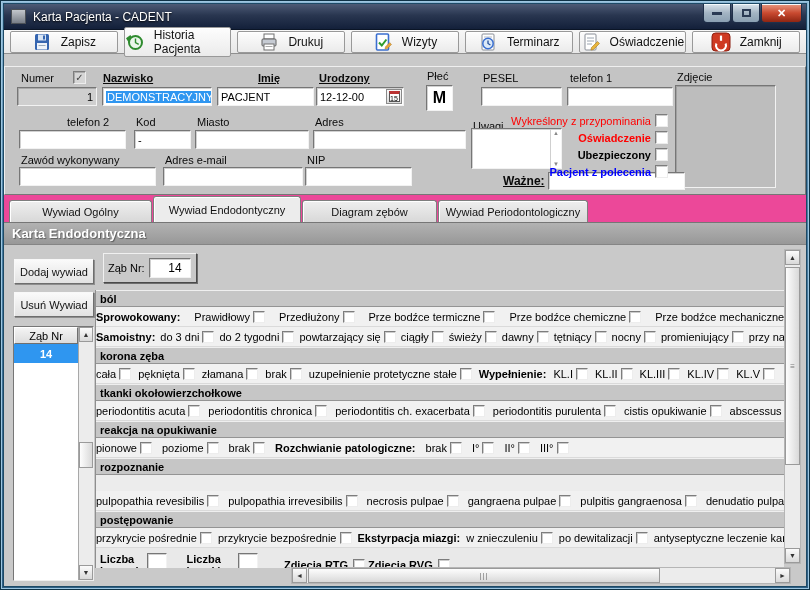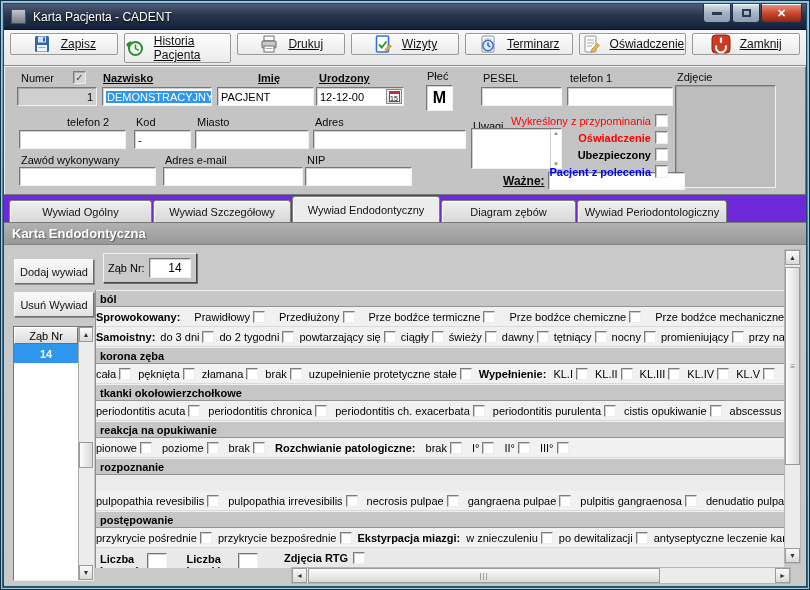--- a/index.html
+++ b/index.html
@@ -18,22 +18,22 @@
   .title-text{font-size:12px;text-shadow:0 1px 2px #000;}
   .win-controls{position:absolute;right:4px;top:0;display:flex;}
   .win-btn{width:28px;height:19px;margin-left:1px;border:1px solid #20304a;border-top:none;border-radius:0 0 4px 4px;
     background:linear-gradient(#dbe4ec,#a3b4c3 50%,#8ba0b2);display:flex;align-items:center;justify-content:center;
     color:#1e2c42;font-size:10px;box-shadow:inset 0 1px 0 #f5fafd;}
   .win-btn.close{width:41px;background:linear-gradient(#e89a83,#c94a30 50%,#8e2512);color:#fff;font-weight:bold;font-size:11px;}
   .glyph-min{width:10px;height:3px;background:#2a3a54;}
   .glyph-max{width:9px;height:8px;border:2px solid #2a3a54;}
 
   
-  .toolbar{position:absolute;left:0;top:26px;right:0;height:36px;background:linear-gradient(#f7f7f7,#e7e7e7);
-    border-bottom:1px solid #8f8f8f;display:flex;align-items:flex-start;padding:2px 1px;text-decoration:underline;}
+  .toolbar{position:absolute;left:0;top:26px;right:0;height:24px;background:linear-gradient(#f7f7f7,#e7e7e7);
+    border-bottom:1px solid #8f8f8f;display:flex;align-items:center;padding:2px 1px;}
   .tb-sep{width:2px;margin:1px 1px;border-left:1px solid #9e9e9e;border-right:1px solid #fdfdfd;flex:none;}
   .tb-btn{flex:1;display:flex;align-items:center;justify-content:center;gap:9px;margin:1px;
     background:linear-gradient(#fdfdfd,#ebebeb);border:1px solid #999;border-radius:2px;font-size:12px;color:#111;
     box-shadow:inset 0 1px 0 #fff;}
   .tb-ic{width:20px;height:20px;flex:none;}
   .tb-ic svg{width:20px;height:20px;display:block;}
 
   
   .patient{position:absolute;left:0;top:62px;right:0;height:129px;background:#c4c4c4;
     border:1px solid;border-color:#efefef #767676 #767676 #efefef;}
@@ -53,21 +53,21 @@
     border-color:#767676 #f2f2f2 #f2f2f2 #767676;box-shadow:inset 1px 1px 0 rgba(0,0,0,.18);}
   .mini-sb{position:absolute;right:0;top:0;bottom:0;width:11px;border-left:1px solid #cfcfcf;display:flex;flex-direction:column;justify-content:space-between;align-items:center;color:#888;font-size:6px;padding:1px 0;}
   .cb{width:13px;height:13px;background:#fff;border:1px solid;border-color:#7d7d7d #ededed #ededed #7d7d7d;
     box-shadow:inset 1px 1px 0 rgba(0,0,0,.2);flex:none;display:flex;align-items:center;justify-content:center;font-size:10px;color:#444;}
   .cb.disabled{background:#d6d6d6;}
   .flag-lb{position:absolute;right:154px;font-size:11px;white-space:nowrap;}
   .flag-cb{position:absolute;left:650px;}
   .wazne-lb{font-size:12px;}
 
   
-  .tabstrip{position:absolute;left:0;top:191px;right:0;height:27px;background:#6d28d9;display:flex;align-items:flex-end;padding-left:5px;}
+  .tabstrip{position:absolute;left:0;top:191px;right:0;height:27px;background:#ec4899;display:flex;align-items:flex-end;padding-left:5px;}
   .tab{height:22px;border:1px solid #7e7e7e;border-bottom:none;border-radius:3px 3px 0 0;margin-right:1px;
     background:linear-gradient(#efefef,#d8d8d8);font-size:11px;display:flex;align-items:center;justify-content:center;
     box-shadow:inset 0 1px 0 #fff, inset 1px 0 0 #fff;position:relative;color:#111;}
   .tab.active{height:26px;background:#ececec;z-index:2;}
 
   
   .content{position:absolute;left:0;top:218px;right:0;bottom:0;background:#c9c9c9;border-top:1px solid #767676;}
   .content-header{position:absolute;left:0;top:0;right:0;height:22px;background:linear-gradient(#b2b2b2,#989898);
     border-bottom:1px solid #858585;display:flex;align-items:center;padding-left:8px;color:#fff;font-weight:bold;font-size:13px;
     text-shadow:1px 1px 1px #5c5c5c;}
@@ -110,21 +110,21 @@
   .sec-row{height:20px;background:#f1f1f1;display:flex;align-items:center;white-space:nowrap;
     overflow:hidden;font-size:11px;border-bottom:1px solid #dadada;color:#000;}
   .row-bold{font-weight:bold;flex:none;}
   .item{display:inline-flex;align-items:center;gap:3px;flex:none;}
   .sec-row .cb, .bottom-row .cb{width:12px;height:12px;}
 
   .bottom-row{height:34px;background:#e9e9e9;display:flex;align-items:center;gap:8px;padding-left:4px;font-size:11px;}
   .bl{font-weight:bold;line-height:12px;}
   .num-input{width:20px;height:24px;background:#fff;border:1px solid;border-color:#767676 #f2f2f2 #f2f2f2 #767676;
     box-shadow:inset 1px 1px 0 rgba(0,0,0,.18);}
-  .stack{display:flex;flex-direction:column;gap:3px;margin-left:18px;}
+  .stack{display:flex;flex-direction:row;gap:3px;margin-left:18px;}
   .stack-line{display:flex;align-items:center;gap:5px;font-weight:bold;}
 </style>
 </head>
 <body>
 
 <div class="window">
   <div class="client">
 
     <div class="titlebar">
       <span class="app-icon"></span>
@@ -289,21 +289,20 @@
         <span class="flag-lb" style="top: 65px; color: rgb(255, 0, 0); font-weight: bold;">Oświadczenie</span>
         <span class="cb flag-cb" style="top: 64px;"></span>
         <span class="flag-lb" style="top: 82px; color: rgb(0, 0, 0); font-weight: bold;">Ubezpieczony</span>
         <span class="cb flag-cb" style="top: 81px;"></span>
         <span class="flag-lb" style="top: 99px; color: rgb(0, 0, 255); font-weight: bold;">Pacjent z polecenia</span>
         <span class="cb flag-cb" style="top: 98px;"></span>
       </div>
 
     <div class="tabstrip">
         <div class="tab" style="width: 143px;">Wywiad Ogólny</div>
-        <div class="tab" style="width: 138px;">Wywiad Szczegółowy</div>
         <div class="tab active" style="width: 148px;">Wywiad Endodontyczny</div>
         <div class="tab" style="width: 135px;">Diagram zębów</div>
         <div class="tab" style="width: 150px;">Wywiad Periodontologiczny</div>
       </div>
 
     <div class="content">
       <div class="content-header">
         <span>Karta Endodontyczna</span>
         <span class="header-printer"></span>
       </div>

